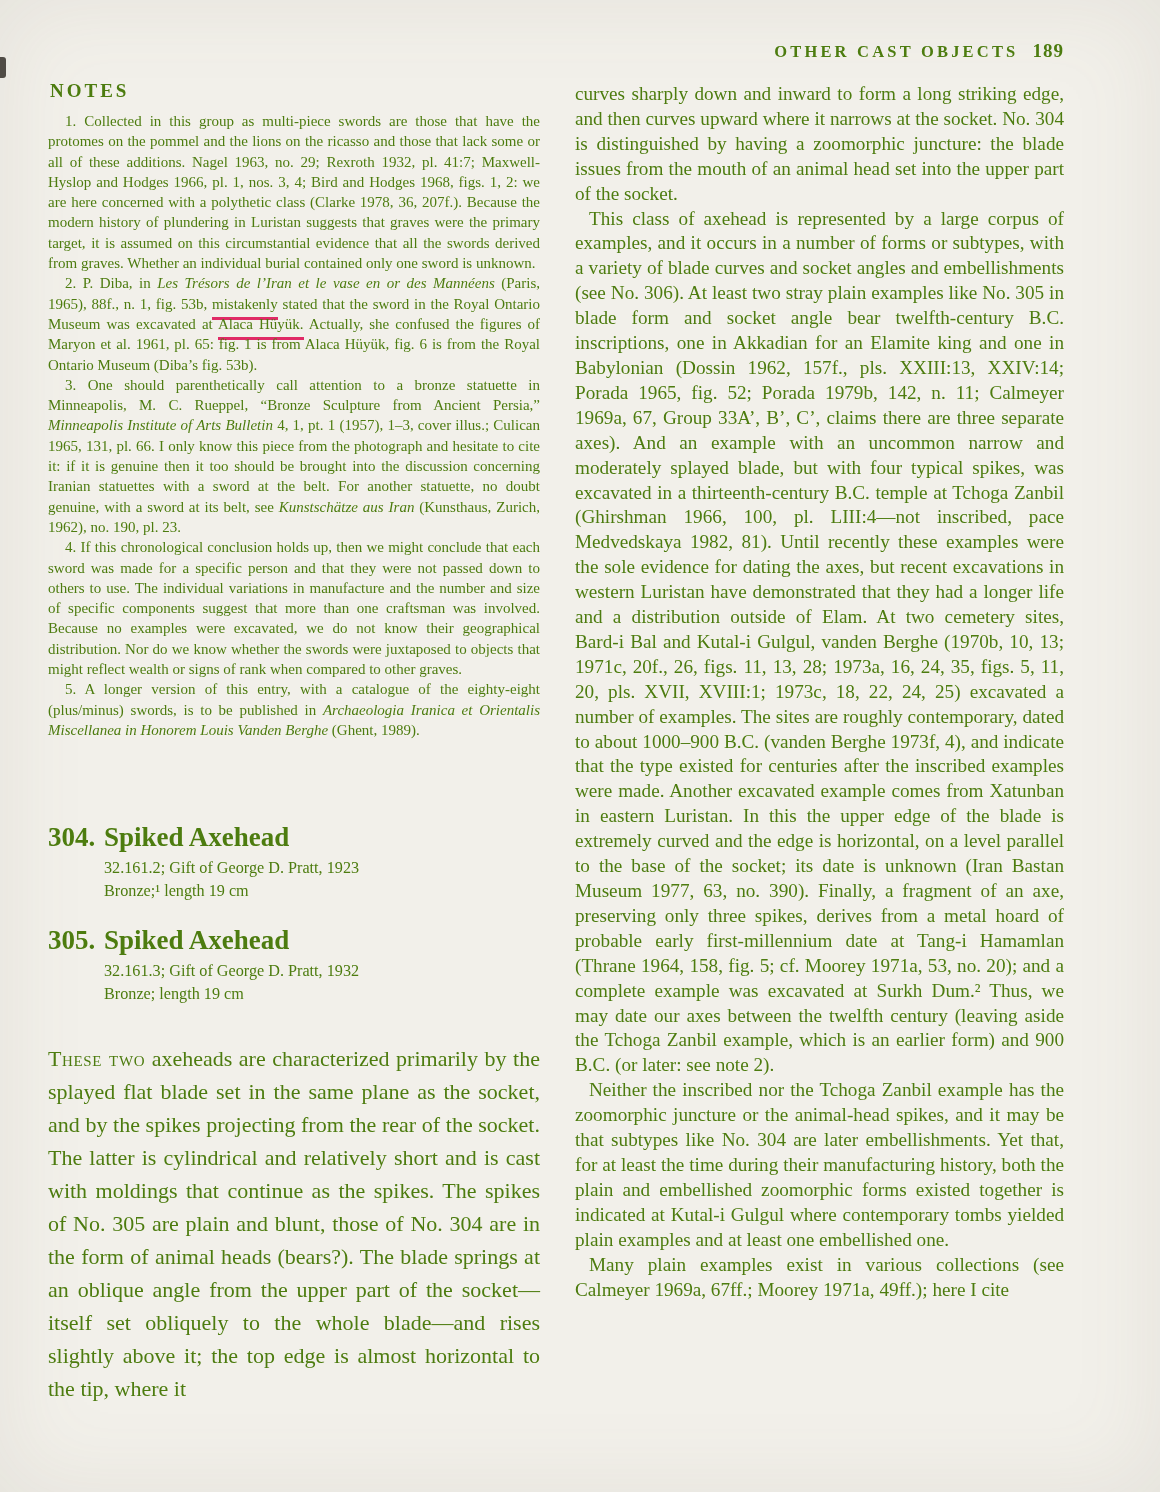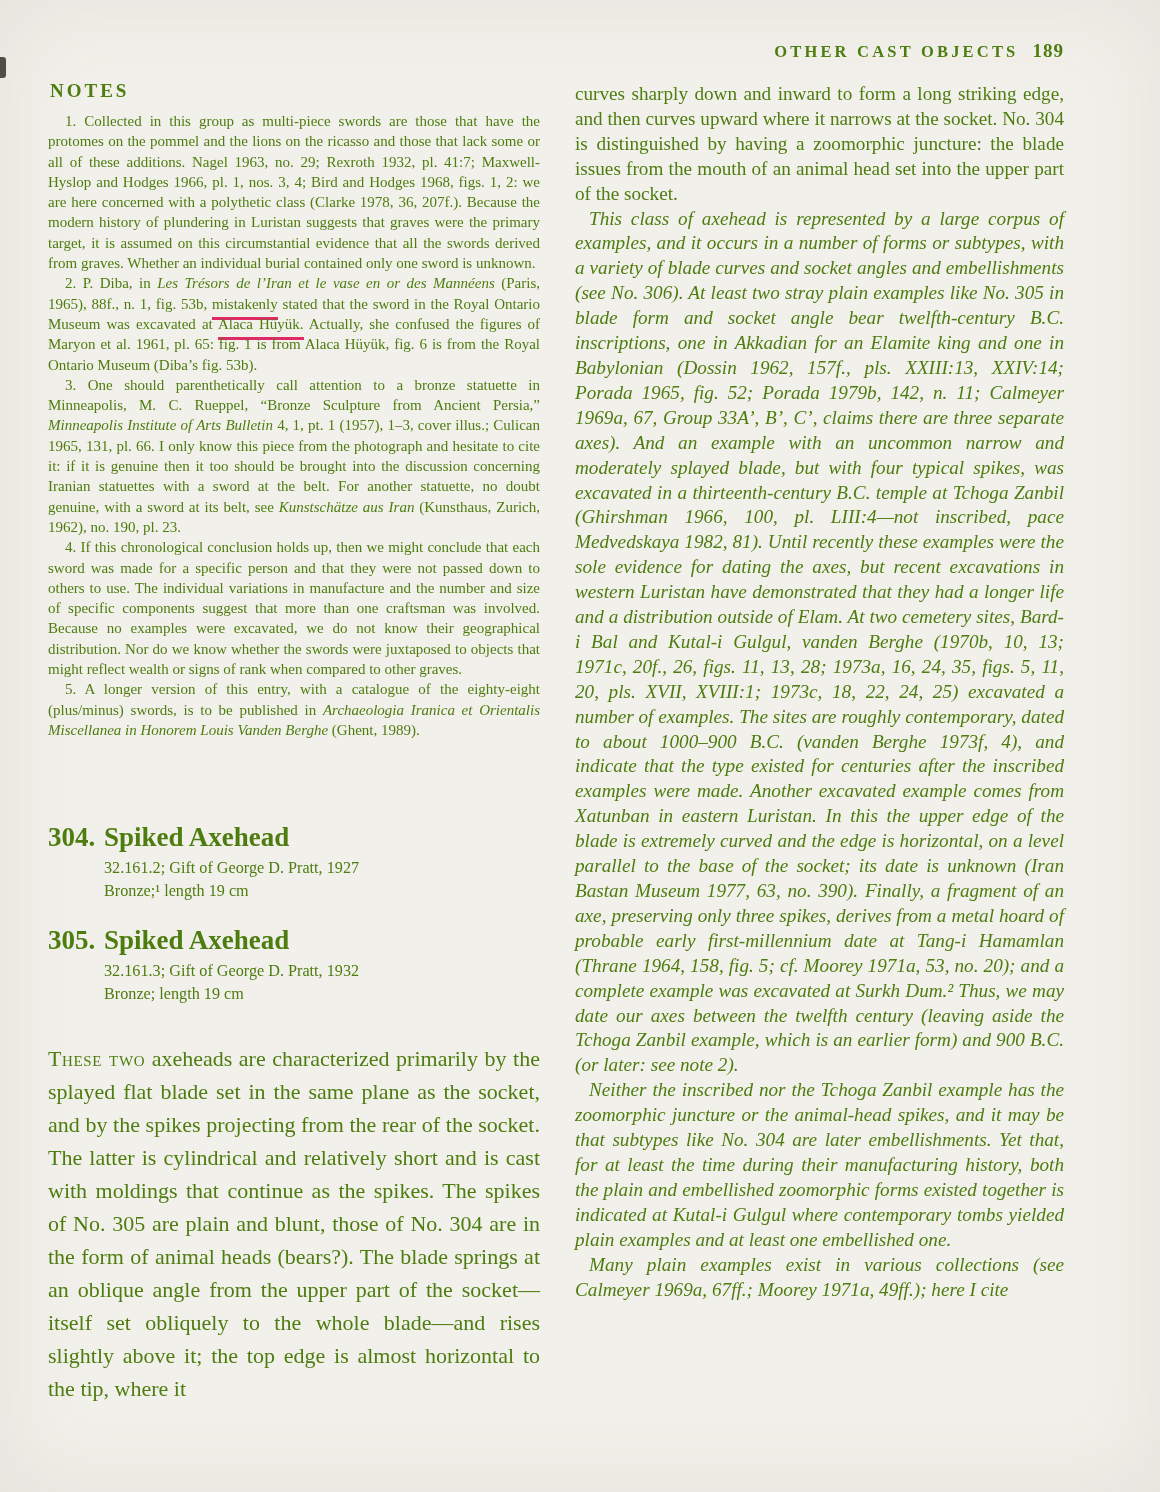--- a/index.html
+++ b/index.html
@@ -53,21 +53,21 @@
   .left-body{
     margin-top:36px;
     font-size:22px;line-height:33px;
     text-align:justify;hyphens:auto;-webkit-hyphens:auto;
   }
   .col-right p{
     margin:0;
     font-size:19.2px;line-height:24.9px;
     text-align:justify;hyphens:auto;-webkit-hyphens:auto;
   }
-  .col-right p.indent{text-indent:14px;font-style:italic;}
+  .col-right p.indent{text-indent:14px;}
   .speck{
     position:absolute;left:0;top:57px;width:6px;height:21px;
     background:#35302a;border-radius:0 3px 3px 0;opacity:.85;
   }
 </style>
 </head>
 <body>
 
 <div class="page">
 
@@ -87,21 +87,21 @@
     <p class="note"><span>5. A longer version of this entry, with a catalogue of the eighty-eight (plus/minus) swords, is to be published in </span><span class="seg-italic">Archaeologia Iranica et Orientalis Miscellanea in Honorem Louis Vanden Berghe</span><span> (Ghent, 1989).</span></p>
 
     <div class="entries">
 
       <div class="entry">
         <div class="entry-head">
           <span class="entry-number">304.</span>
           <span class="entry-title">Spiked Axehead</span>
         </div>
         <div class="entry-details">
-          <div>32.161.2; Gift of George D. Pratt, 1927</div>
+          <div>32.161.2; Gift of George D. Pratt, 1923</div>
           <div>Bronze;¹ length 19 cm</div>
         </div>
       </div>
 
       <div class="entry">
         <div class="entry-head">
           <span class="entry-number">305.</span>
           <span class="entry-title">Spiked Axehead</span>
         </div>
         <div class="entry-details">

